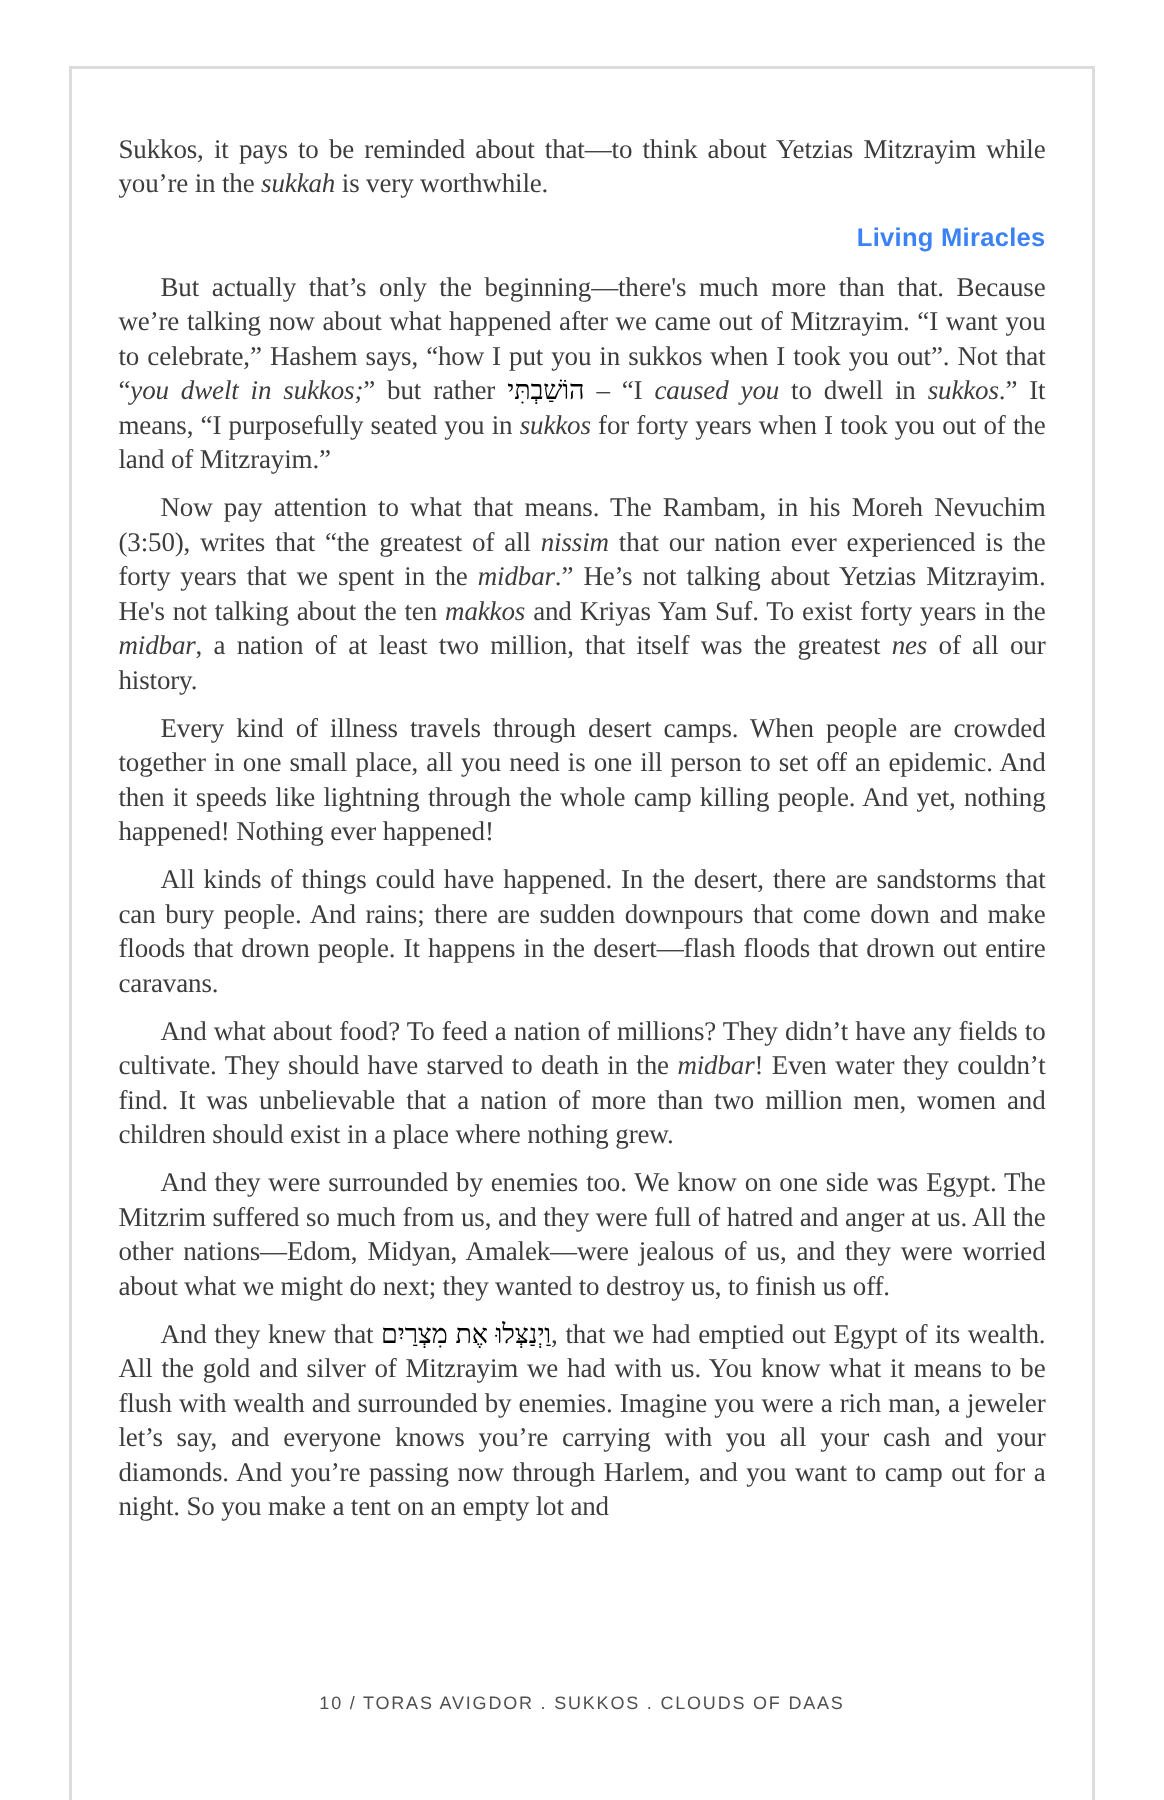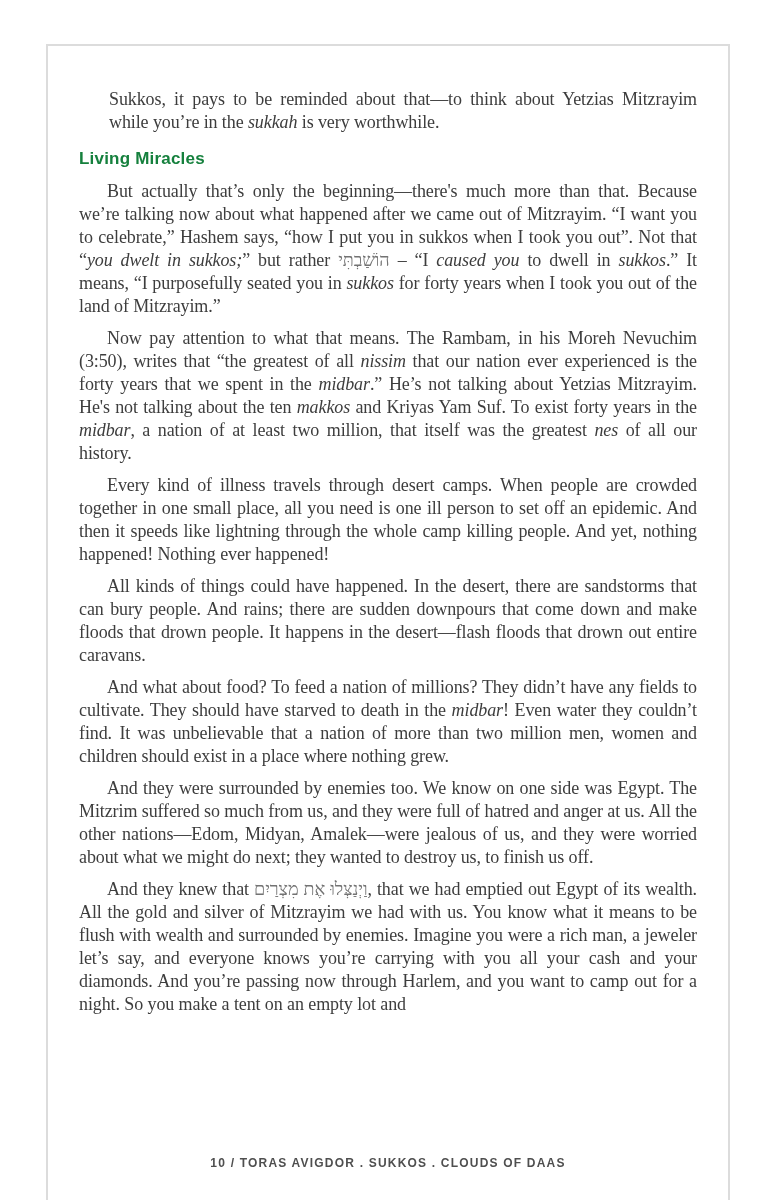--- a/index.html
+++ b/index.html
@@ -29,46 +29,45 @@
   }
   .content p.para {
     margin: 0 0 9px 0;
     font-size: 18px;
     line-height: 23px;
     color: #3d3d3d;
     text-align: justify;
     text-indent: 28px;
     letter-spacing: -0.1px;
   }
-  .content p.para.no-indent { text-indent: 0; margin-left: 30px; }
+  .content p.para.no-indent { text-indent: 0; }
   .content h2.heading {
     margin: 14px 0 10px 0;
     font-family: "Liberation Sans", "DejaVu Sans", sans-serif;
     font-weight: bold;
     font-size: 17px;
     line-height: 22px;
-    color: #15803d;
-    text-align: left;
+    color: #3b82f6;
+    text-align: right;
     letter-spacing: 0.2px;
   }
   .seg-roman { font-style: normal; }
   .seg-italic { font-style: italic; }
-  .seg-hebrew { font-style: normal; color: #737373; }
+  .seg-hebrew { font-style: normal; color: #000000; }
   .page-footer {
     position: absolute;
     left: 0;
     right: 0;
     top: 1082px;
     text-align: center;
     font-family: "Liberation Sans", "DejaVu Sans", sans-serif;
-    font-weight: bold;
+    font-weight: normal;
     font-size: 12px;
     letter-spacing: 1.2px;
     color: #4f4f4f;
-    margin-top: 28px;
   }
 </style>
 </head>
 <body>
 
 <div class="page">
   <div class="content">
       <p class="para no-indent"><span class="seg-roman">Sukkos, it pays to be reminded about that—to think about Yetzias Mitzrayim while you’re in the </span><span class="seg-italic">sukkah</span><span class="seg-roman"> is very worthwhile.</span></p>
       <h2 class="heading"><span class="seg-roman">Living Miracles</span></h2>
       <p class="para"><span class="seg-roman">But actually that’s only the beginning—there's much more than that. Because we’re talking now about what happened after we came out of Mitzrayim. “I want you to celebrate,” Hashem says, “how I put you in sukkos when I took you out”. Not that “</span><span class="seg-italic">you dwelt in sukkos;</span><span class="seg-roman">” but rather </span><span class="seg-hebrew">הוֹשַׁבְתִּי</span><span class="seg-roman"> – “I </span><span class="seg-italic">caused you</span><span class="seg-roman"> to dwell in </span><span class="seg-italic">sukkos</span><span class="seg-roman">.” It means, “I purposefully seated you in </span><span class="seg-italic">sukkos</span><span class="seg-roman"> for forty years when I took you out of the land of Mitzrayim.”</span></p>

